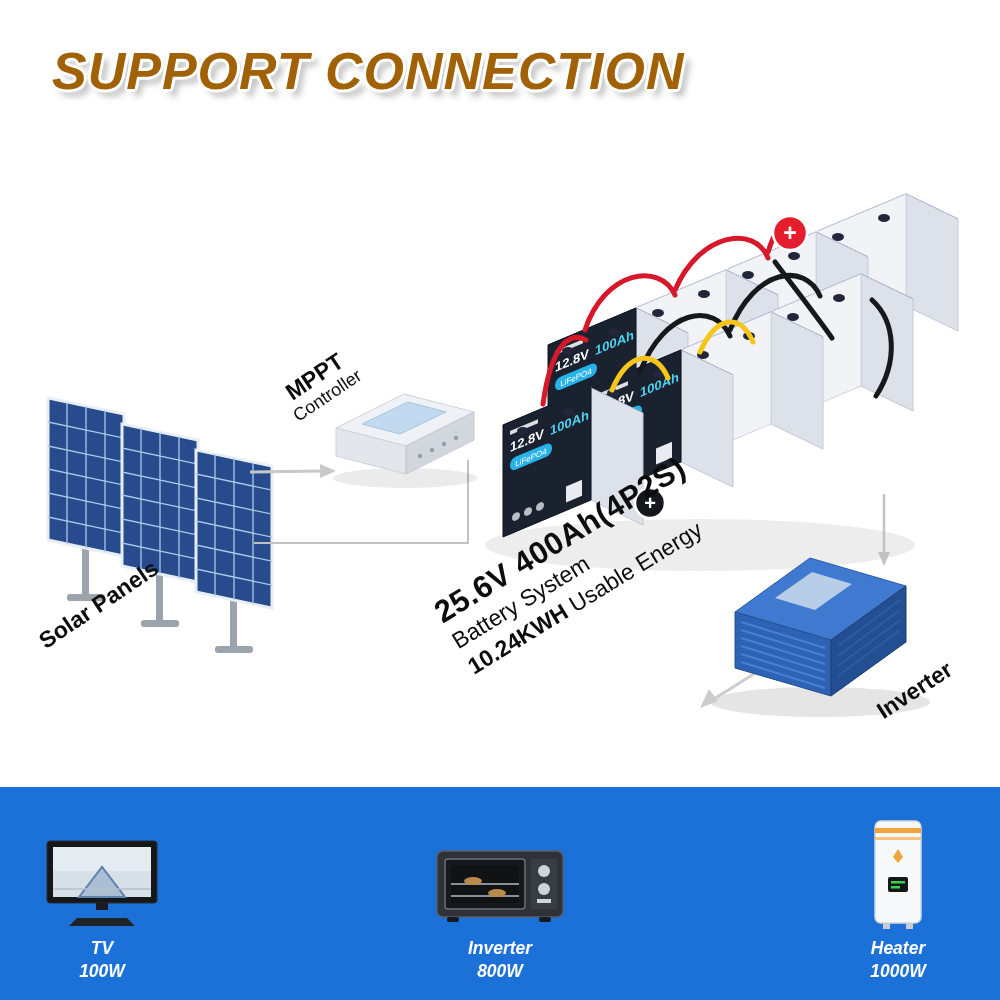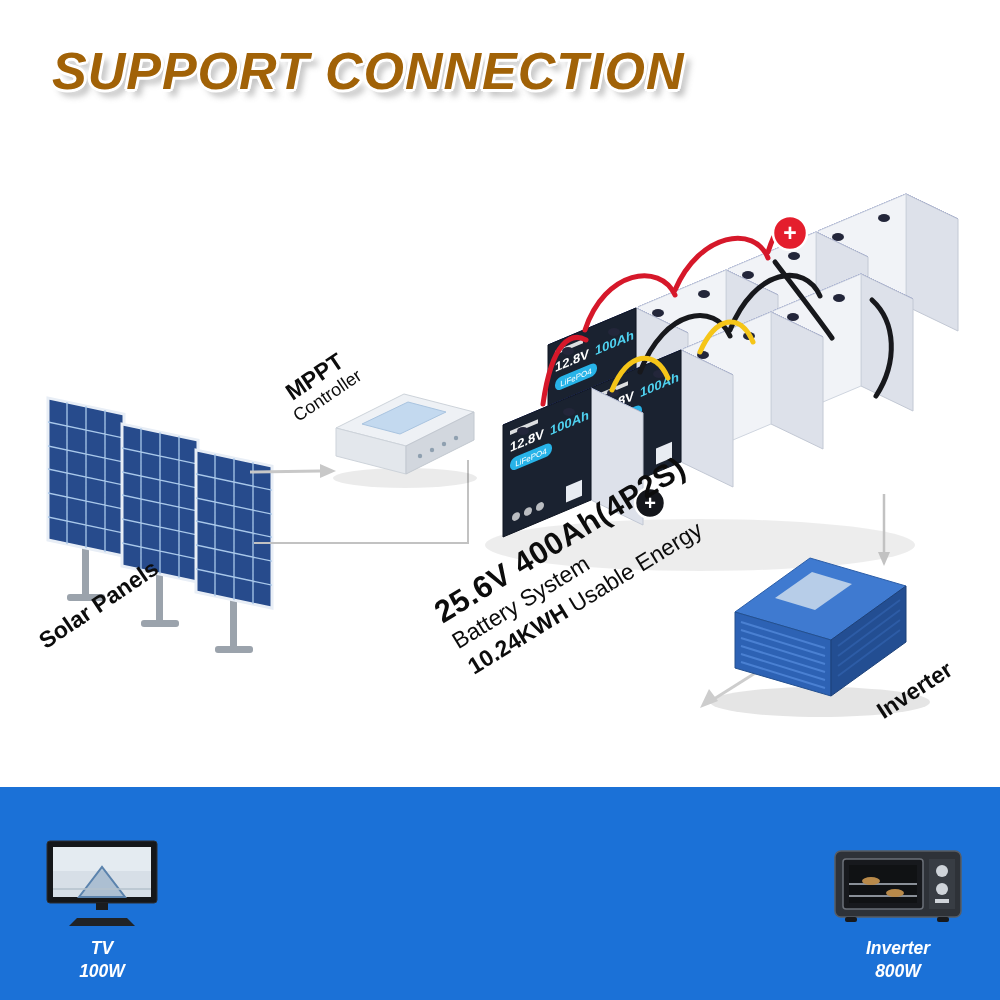--- a/index.html
+++ b/index.html
@@ -220,16 +220,33 @@
           <circle cx="111" cy="50" r="6" fill="#cfd4da"></circle>
           <rect x="104" y="60" width="14" height="4" fill="#cfd4da"></rect>
           <rect x="14" y="78" width="12" height="5" rx="2" fill="#17191d"></rect>
           <rect x="106" y="78" width="12" height="5" rx="2" fill="#17191d"></rect>
         </svg>
       </div>
       <div class="name">Inverter</div>
       <div class="power">800W</div>
     </div>
 
+    <div class="app">
+      <div class="icon">
+        <svg width="90" height="110" viewBox="0 0 90 110">
+          <rect x="22" y="2" width="46" height="102" rx="6" fill="#f7f8fa" stroke="#d2d7dc" stroke-width="1.5"></rect>
+          <rect x="22" y="9" width="46" height="5" fill="#f2a43c"></rect>
+          <rect x="22" y="18" width="46" height="3" fill="#f6c37e"></rect>
+          <polygon points="45,30 50,38 45,44 40,38" fill="#f2a43c"></polygon>
+          <rect x="35" y="58" width="20" height="15" rx="2" fill="#15171b"></rect>
+          <rect x="38" y="62" width="14" height="2.5" fill="#3ad24a"></rect>
+          <rect x="38" y="67" width="9" height="2.5" fill="#3ad24a"></rect>
+          <rect x="30" y="104" width="7" height="6" fill="#c8ccd2"></rect>
+          <rect x="53" y="104" width="7" height="6" fill="#c8ccd2"></rect>
+        </svg>
+      </div>
+      <div class="name">Heater</div>
+      <div class="power">1000W</div>
+    </div>
 
 
   </div>
 </div>
 
 </body></html>

